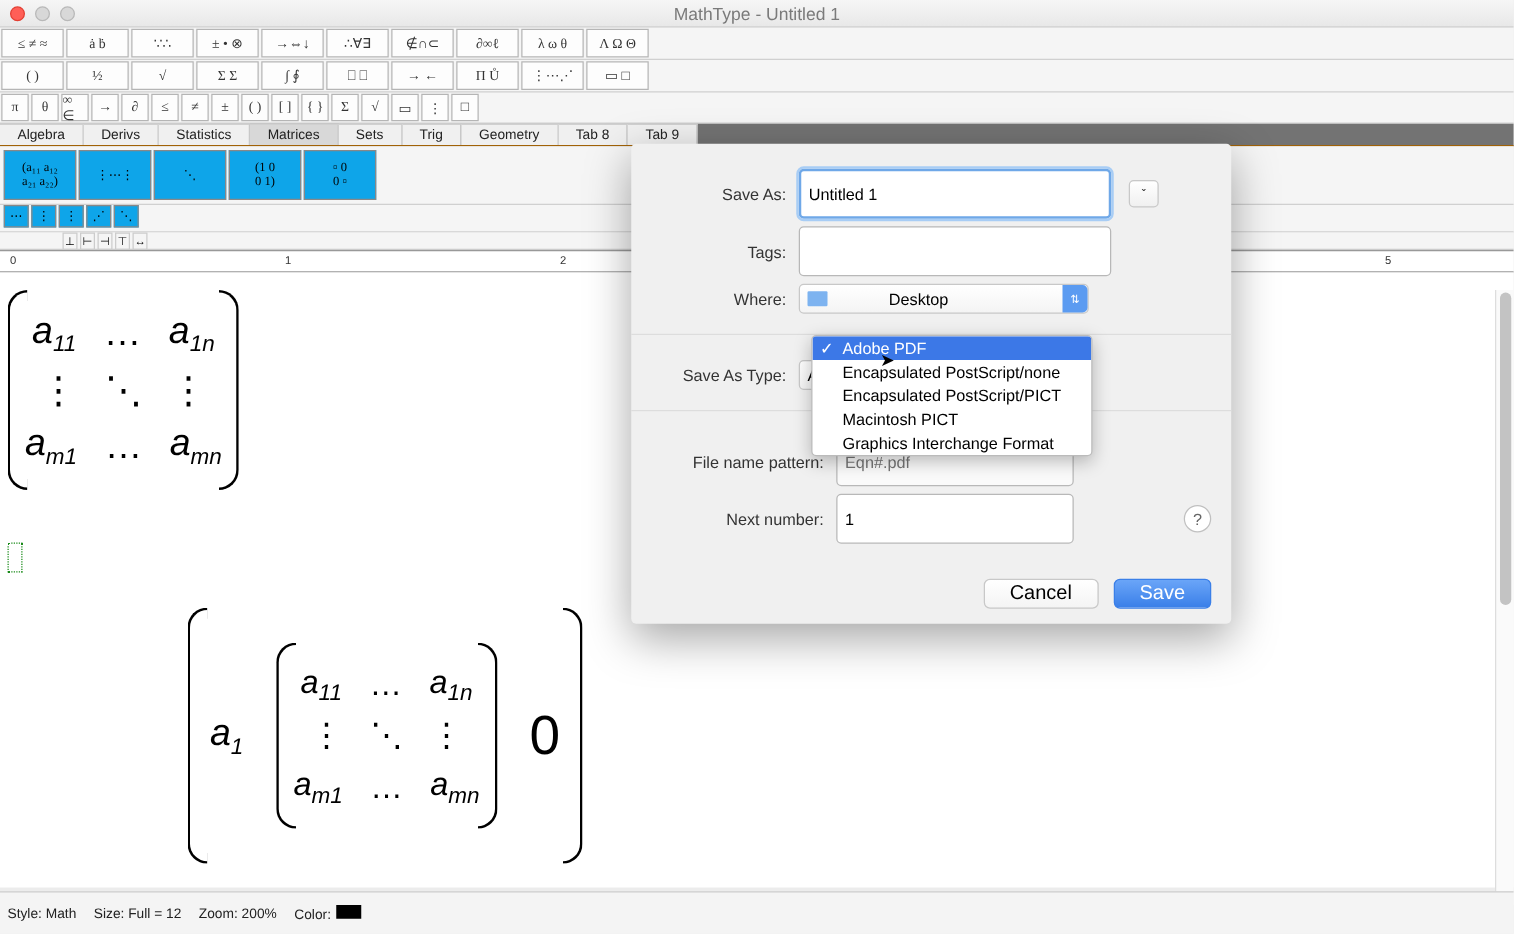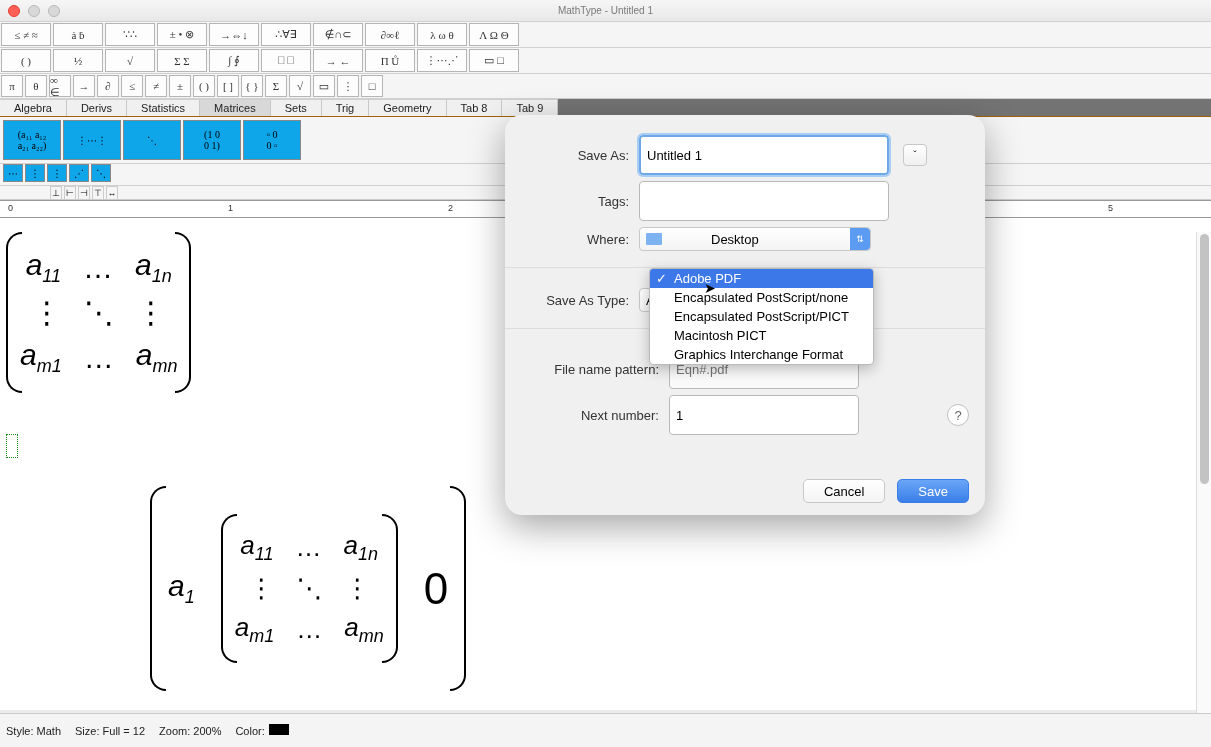--- a/index.html
+++ b/index.html
@@ -5,21 +5,21 @@
 * { box-sizing: border-box; margin: 0; padding: 0; font-family: -apple-system, "Helvetica Neue", Arial, sans-serif; }
 body { width: 1211px; height: 747px; background: #ececec; overflow: hidden; position: relative; }
 
 
 .titlebar { height: 22px; background: linear-gradient(#f6f6f6,#e8e8e8); display:flex; align-items:center; border-bottom:1px solid #d0d0d0; position:relative;}
 .traffic { display:flex; gap:8px; margin-left:8px;}
 .tl { width:12px; height:12px; border-radius:50%; }
 .tl.red{background:#ff5f57;border:0.5px solid #e33e32;}
 .tl.yel{background:#d8d8d8;border:0.5px solid #b8b8b8;}
 .tl.grn{background:#d8d8d8;border:0.5px solid #b8b8b8;}
-.titlebar .title{position:absolute; left:0; right:0; text-align:center; font-size:10px; color:#7a7a7a;}
+.titlebar .title{position:absolute; left:0; right:0; text-align:center; font-size:14px; color:#7a7a7a;}
 
 
 .toolbars{background:#f5f5f5;}
 .trow{display:flex; gap:2px; padding:1px; border-bottom:1px solid #d0d0d0;}
 .tcell{width:50px; height:23px; border:1px solid #b5b5b5; background:#fdfdfd; display:flex; align-items:center; justify-content:center; font-size:11px; color:#333; font-family:"Times New Roman",serif;}
 .trow.small .tcell{width:22px; height:22px;}
 
 
 .tabs{display:flex; background:#737373; font-size:11px; border-bottom:1px solid #a16207;}
 .tab{padding:2px 14px; border-right:1px solid #c8c8c8; color:#222; background:#f0f0f0; border-top:1px solid #d0d0d0;}
@@ -53,37 +53,37 @@
 
 
 .status{position:absolute; bottom:0; left:0; right:0; height:34px; background:#f4f4f4; border-top:1px solid #ccc; display:flex; align-items:center; font-size:11px; color:#222; gap:14px; padding:0 6px;}
 .colorswatch{width:20px; height:11px; background:#000; display:inline-block; margin-left:4px;}
 
 
 .vscroll{position:absolute; right:0; top:232px; width:15px; height:492px; background:#fafafa; border-left:1px solid #ddd;}
 .vscroll .thumb{width:9px; margin:2px auto; background:#c3c3c3; border-radius:5px; height:250px;}
 
 
-.dialog{position:absolute; left:505px; top:115px; width:480px; background:#f0f0f0; border-radius:17px; box-shadow:0 12px 36px rgba(0,0,0,0.35); z-index:100;}
+.dialog{position:absolute; left:505px; top:115px; width:480px; background:#f0f0f0; border-radius:4px; box-shadow:0 12px 36px rgba(0,0,0,0.35); z-index:100;}
 .dsection{padding:14px 16px 10px 16px; border-bottom:1px solid #ddd;}
 .drow{display:flex; align-items:center; margin:6px 0; gap:10px;}
 .dlabel{width:108px; text-align:right; font-size:13px; color:#333;}
 .dinput{flex:0 0 250px; height:40px; border:1px solid #b8b8b8; border-radius:4px; padding:0 6px; font-size:13px; background:#fff;}
 .dinput.focus{border:2px solid #6fa8e8; outline:2px solid #a8cdf5; background:#fff;}
 .dselect{flex:0 0 232px; height:24px; border:1px solid #c8c8c8; border-radius:4px; background:linear-gradient(#fff,#f4f4f4); font-size:13px; display:flex; align-items:center; padding:0 6px; position:relative;gap:43px;}
 .dselect .caret{position:absolute; right:0; top:0; bottom:0; width:20px; background:#5b9bf1; border-radius:0 4px 4px 0; display:flex; align-items:center; justify-content:center; color:#fff; font-size:9px;}
 .dselect .folder{width:16px; height:12px; background:#7db3f0; margin-right:6px; border-radius:1px;}
 .expandbtn{width:24px; height:22px; border:1px solid #c8c8c8; border-radius:4px; background:linear-gradient(#fff,#f0f0f0); margin-left:4px; display:flex; align-items:center; justify-content:center; font-size:10px;}
 .dropdown{position:absolute; left:649px; top:268px; width:225px; background:#fff; border:1px solid #bbb; border-radius:4px; box-shadow:0 4px 14px rgba(0,0,0,0.25); z-index:200; font-size:13px; overflow:hidden;}
 .ddi{padding:2px 8px 2px 24px; position:relative; cursor:default;}
 .ddi.selected{background:#3c78e7; color:#fff;}
 .ddi.selected::before{content:"✓"; position:absolute; left:6px;}
 .mousecur{position:absolute; left:704px; top:280px; z-index:300; font-size:14px; color:#000;}
 .dbuttons{display:flex; justify-content:flex-end; gap:12px; padding:12px 16px;}
-.btn{height:24px; padding:0 20px; border-radius:5px; font-size:13px; border:1px solid #c8c8c8; background:linear-gradient(#fff,#f4f4f4);margin-top:16px;}
+.btn{height:24px; padding:0 20px; border-radius:5px; font-size:16px; border:1px solid #c8c8c8; background:linear-gradient(#fff,#f4f4f4);}
 .btn.primary{background:linear-gradient(#6aa5f8,#3a7fe8); color:#fff; border:1px solid #3a7fe8;}
 .helpbtn{width:22px; height:22px; border-radius:50%; border:1px solid #c0c0c0; background:#fff; font-size:13px; color:#666; display:flex; align-items:center; justify-content:center; margin-left:auto;}
 .dinput.sm{flex:0 0 160px;}
 .dinput.readonly{background:#fafafa; color:#bbb;}
 </style>
 </head>
 <body>
 
 <div class="titlebar">
   <div class="traffic">

